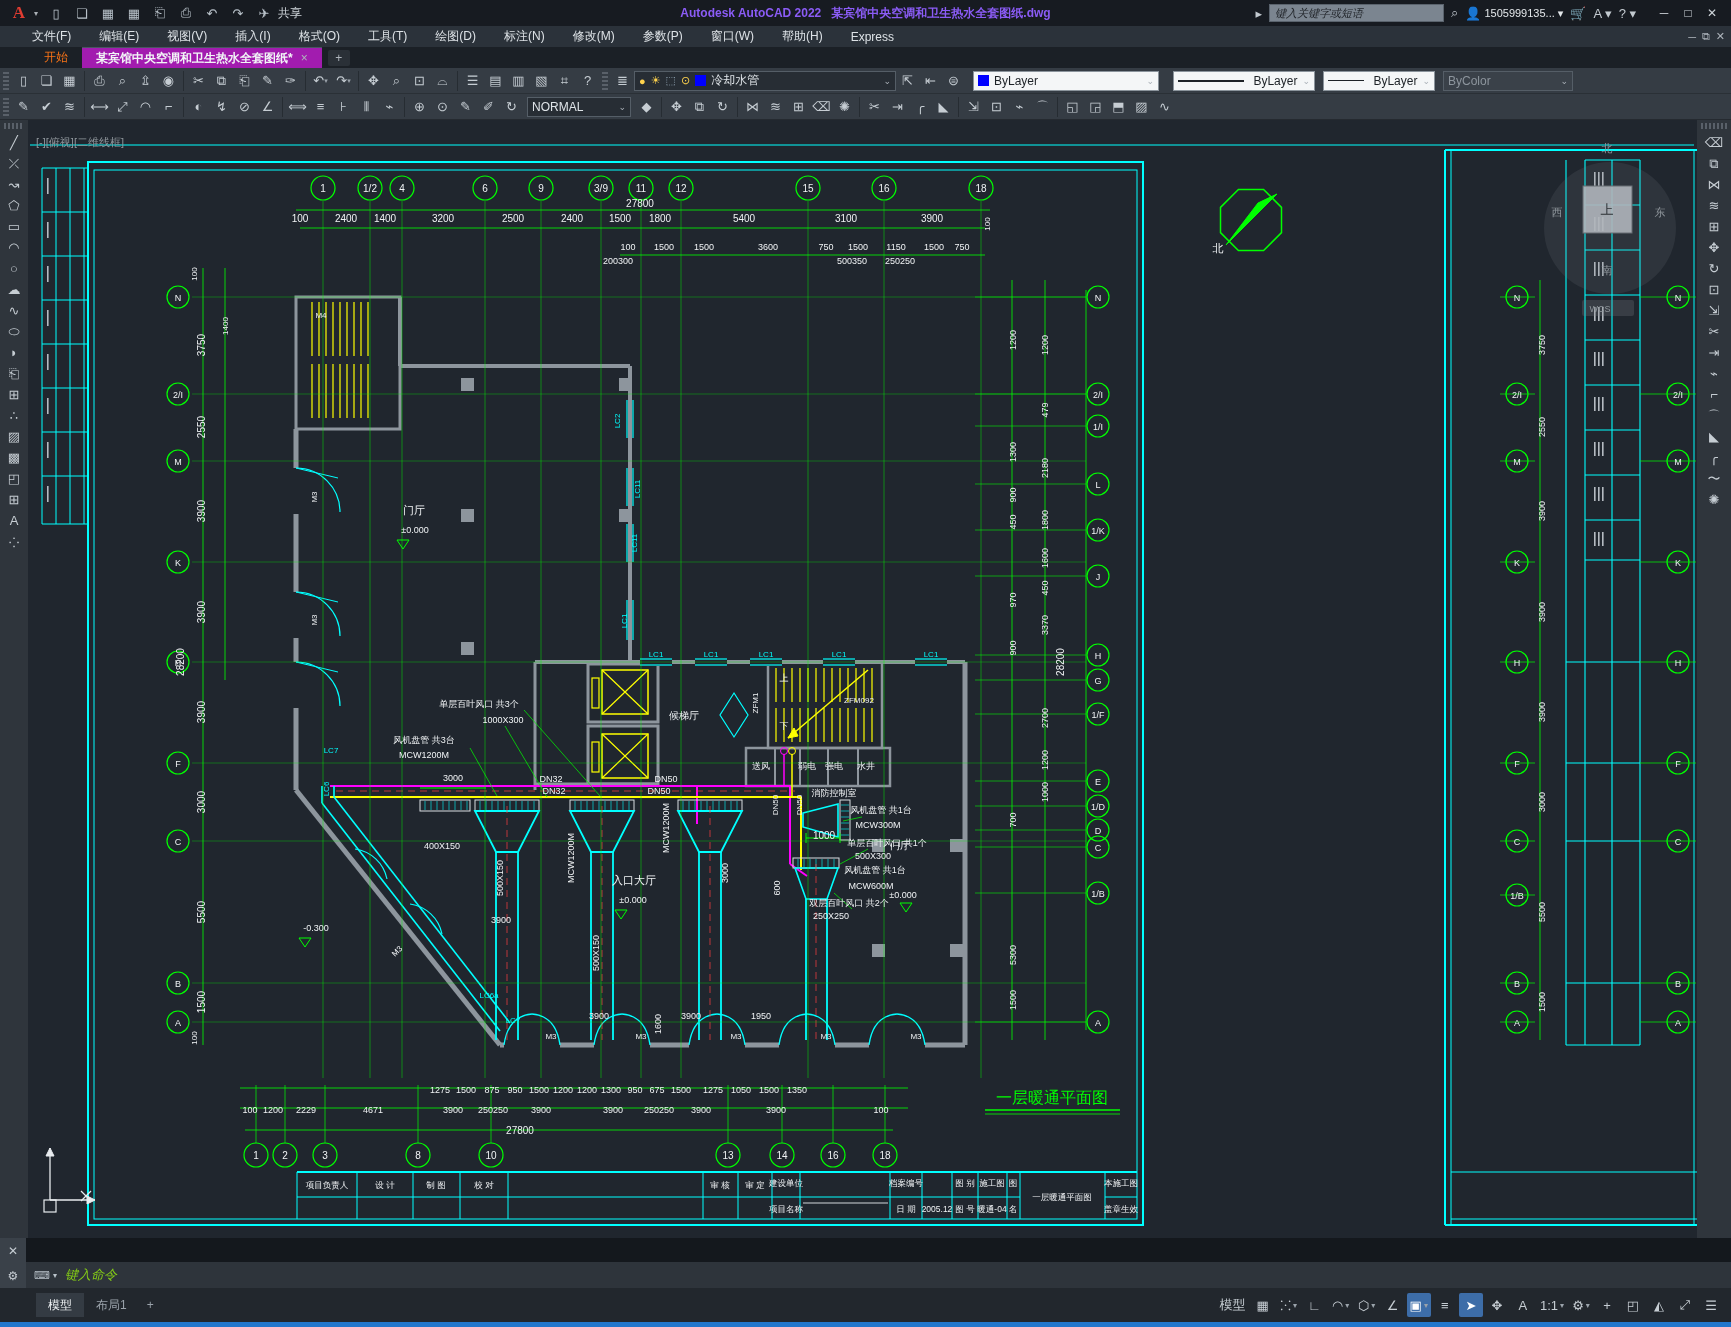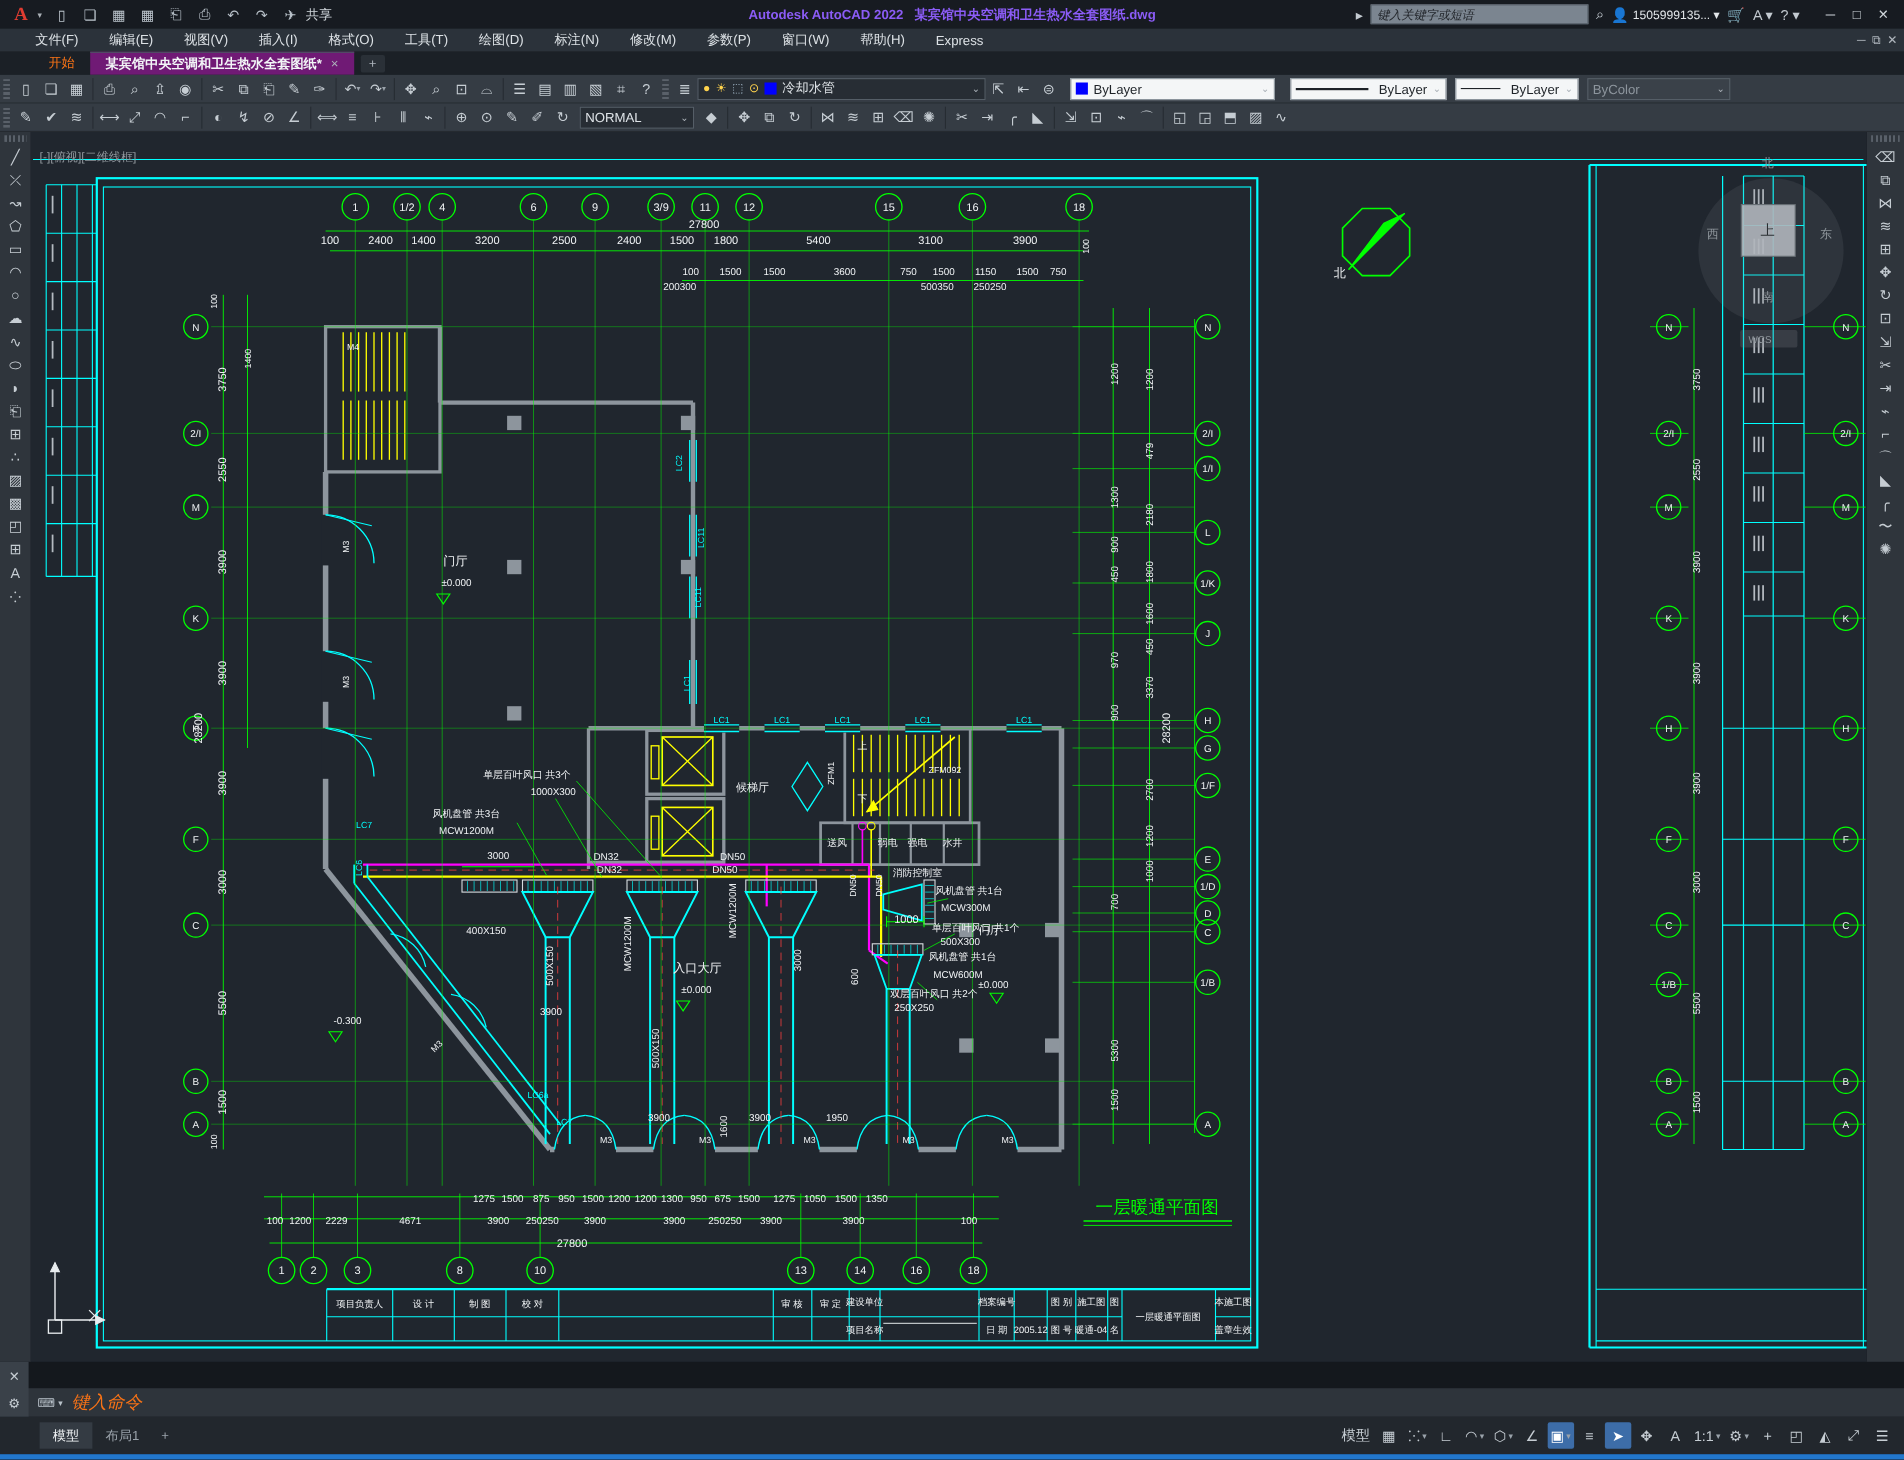--- a/index.html
+++ b/index.html
@@ -12,38 +12,38 @@
     display:flex; align-items:center; color:#d6dade; font-size:12px; }
   .acad-logo { width:30px; height:22px; margin-left:4px; display:flex; align-items:center; justify-content:center;
     color:#e03c31; font-weight:bold; font-size:17px; font-family:"Liberation Serif",serif; }
   .logo-dd { color:#aab0b6; font-size:8px; margin-right:6px; }
   .qat { display:flex; align-items:center; gap:2px; }
   .qat .qbtn { width:24px; height:22px; display:flex; align-items:center; justify-content:center;
     color:#b9c2ca; font-size:13px; }
   .share-lbl { color:#cfd5da; margin-left:2px; }
   .tb-title { position:absolute; left:50%; transform:translateX(-50%); color:#8b5cf6; font-size:12px; white-space:nowrap;font-weight:bold; }
   .infocenter { position:absolute; right:8px; top:2px; display:flex; align-items:center; gap:7px; height:22px; }
-  .ic-search { width:198px; height:18px; background:#7b8590; border:1px solid #5a636d; color:#23272c;
+  .ic-search { width:175px; height:18px; background:#7b8590; border:1px solid #5a636d; color:#23272c;
     font-style:italic; font-size:11px; padding:0 5px; display:flex; align-items:center; }
   .ic-ico { color:#c3cad0; font-size:13px; }
   .ic-user { color:#e3e7ea; font-size:11px; display:flex; align-items:center; gap:3px; }
   .win-ctl { display:flex; gap:2px; margin-left:10px; }
   .win-ctl span { width:22px; text-align:center; color:#cfd5da; font-size:12px; }
 
   
   .menubar { position:absolute; left:0; top:26px; width:100%; height:21px; background:#2b323a;
     display:flex; align-items:center; padding-left:18px; gap:0; }
   .menu-item { color:#dde2e6; font-size:12px; padding:0 14px; height:100%; display:flex; align-items:center; }
   .doc-ctl { position:absolute; right:6px; top:0; height:21px; display:flex; align-items:center; gap:6px; color:#aeb5bc; font-size:11px; }
 
   
   .filetabs { position:absolute; left:0; top:47px; width:100%; height:21px; background:#1b2026; display:flex; align-items:flex-end; }
   .ftab { height:21px; display:flex; align-items:center; padding:0 14px; font-size:12px; color:#f97316; }
   .ftab.start { margin-left:30px; }
-  .ftab.active { background:#701a75; color:#f2f5f7; font-weight:bold; border-top:1px solid #4a5561; }
+  .ftab.active { background:#a21caf; color:#f2f5f7; font-weight:bold; border-top:1px solid #4a5561; }
   .ftab .closex { margin-left:8px; color:#aeb5bc; font-weight:normal; }
   .ftab-plus { width:22px; height:16px; background:#2a3037; color:#aeb5bc; display:flex; align-items:center; justify-content:center;
     border-radius:2px; margin-left:6px; margin-bottom:2px; font-size:12px; }
 
   
   .toolrow { position:absolute; left:0; width:100%; height:26px; background:#353c44; display:flex; align-items:center; }
   .toolrow1 { top:68px; border-bottom:1px solid #2a3036; }
   .toolrow2 { top:94px; border-bottom:1px solid #252a30; }
   .grip { width:6px; height:18px; margin:0 3px; background:repeating-linear-gradient(180deg,#596069 0 2px,#353c44 2px 4px); }
   .tico { width:23px; height:22px; display:flex; align-items:center; justify-content:center; color:#c6cdd3;
@@ -69,21 +69,21 @@
   .canvas { position:absolute; left:28px; top:120px; width:1669px; height:1118px; background:#20262e; }
 
   
   .cmd-hist { position:absolute; left:0; top:1238px; width:100%; height:24px; background:#262b31;
     color:#e8ecef; font-size:13px; display:flex; align-items:center; padding-left:34px; border-top:1px solid #3a4149; }
   .cmd-input { position:absolute; left:0; top:1262px; width:100%; height:26px; background:#2e343b;
     display:flex; align-items:center; padding-left:34px; gap:8px; }
   .cmd-strip { position:absolute; left:0; top:1238px; width:26px; height:50px; background:#3a4149;
     display:flex; flex-direction:column; align-items:center; justify-content:space-around; color:#c6cdd3; font-size:12px; }
   .cmd-chip { display:flex; align-items:center; gap:3px; color:#b9c2ca; font-size:11px; }
-  .cmd-placeholder { color:#f97316; font-style:italic; font-size:16px; }
+  .cmd-placeholder { color:#84cc16; font-style:italic; font-size:13px; }
 
   
   .bottombar { position:absolute; left:0; top:1288px; width:100%; height:34px; background:#22272d;
     display:flex; align-items:center;text-align:right; }
   .ltab { height:24px; display:flex; align-items:center; padding:0 12px; font-size:12px; color:#9aa2aa; }
   .ltab.active { background:#343b43; color:#eef1f3; }
   .ltab-plus { color:#9aa2aa; padding:0 8px; font-size:12px; }
   .status-icons { margin-left:auto; display:flex; align-items:center; gap:2px; padding-right:8px; }
   .sico { min-width:24px; height:24px; display:flex; align-items:center; justify-content:center;
     color:#c6cdd3; font-size:13px; border-radius:2px; padding:0 3px; gap:2px; }

